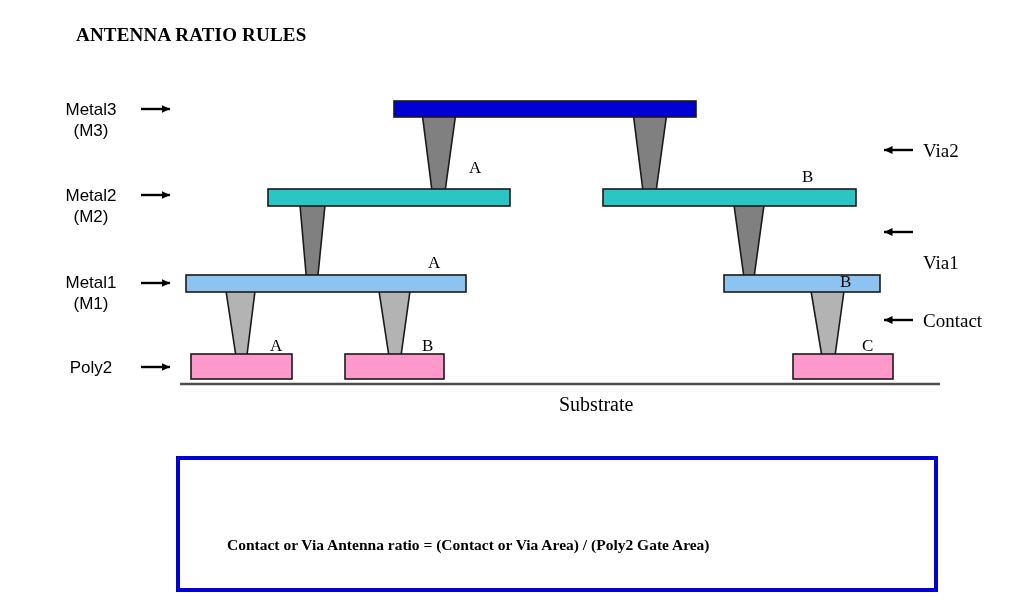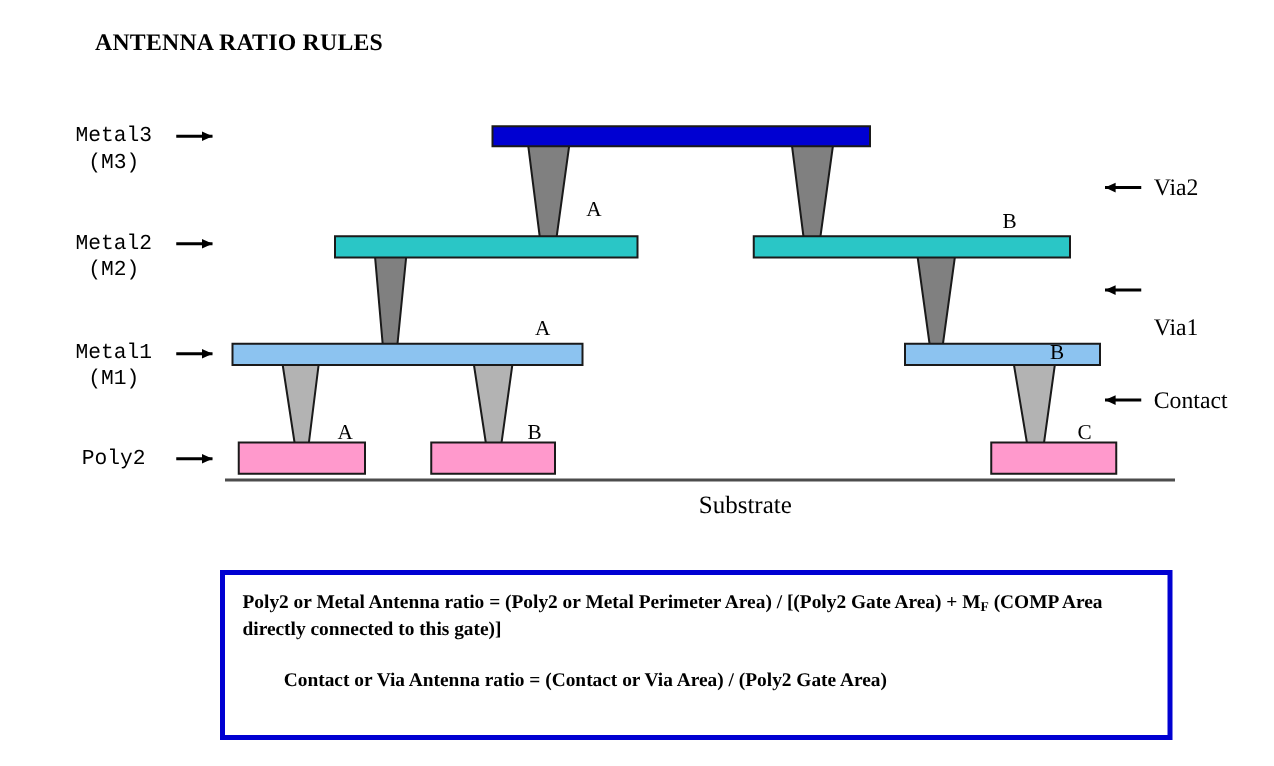--- a/index.html
+++ b/index.html
@@ -28,21 +28,21 @@
   }
   .diagram {
     position: absolute;
     left: 0;
     top: 0;
     width: 1019px;
     height: 613px;
   }
   .layer-label {
     position: absolute;
-    font-family: Liberation Mono, monospace;
+    font-family: Liberation Sans, sans-serif;
     font-size: 17px;
     text-align: center;
     white-space: nowrap;
     line-height: 1.25;
   }
   .side-label {
     position: absolute;
     font-family: "Liberation Serif", serif;
     font-size: 19px;
     white-space: nowrap;
@@ -180,18 +180,14 @@
 <div class="node-label" style="left:802px; top:167px;">B</div>
 <div class="node-label" style="left:428px; top:253px;">A</div>
 <div class="node-label" style="left:840px; top:272px;">B</div>
 <div class="node-label" style="left:270px; top:336px;">A</div>
 <div class="node-label" style="left:422px; top:336px;">B</div>
 <div class="node-label" style="left:862px; top:336px;">C</div>
 
 <div class="substrate-label" style="left:559px; top:393px;">Substrate</div>
 
 <div class="formula-box">
-  <div class="formula-line formula-1">
-    <span>Poly2 or Metal Antenna ratio = (Poly2 or Metal Perimeter Area) / [(Poly2 Gate Area) + M</span><sub>F</sub>
-    <span>(COMP Area directly connected to this gate)]</span>
-  </div>
   <div class="formula-line formula-2">Contact or Via Antenna ratio = (Contact or Via Area) / (Poly2 Gate Area)</div>
 </div>
 
 </body></html>

